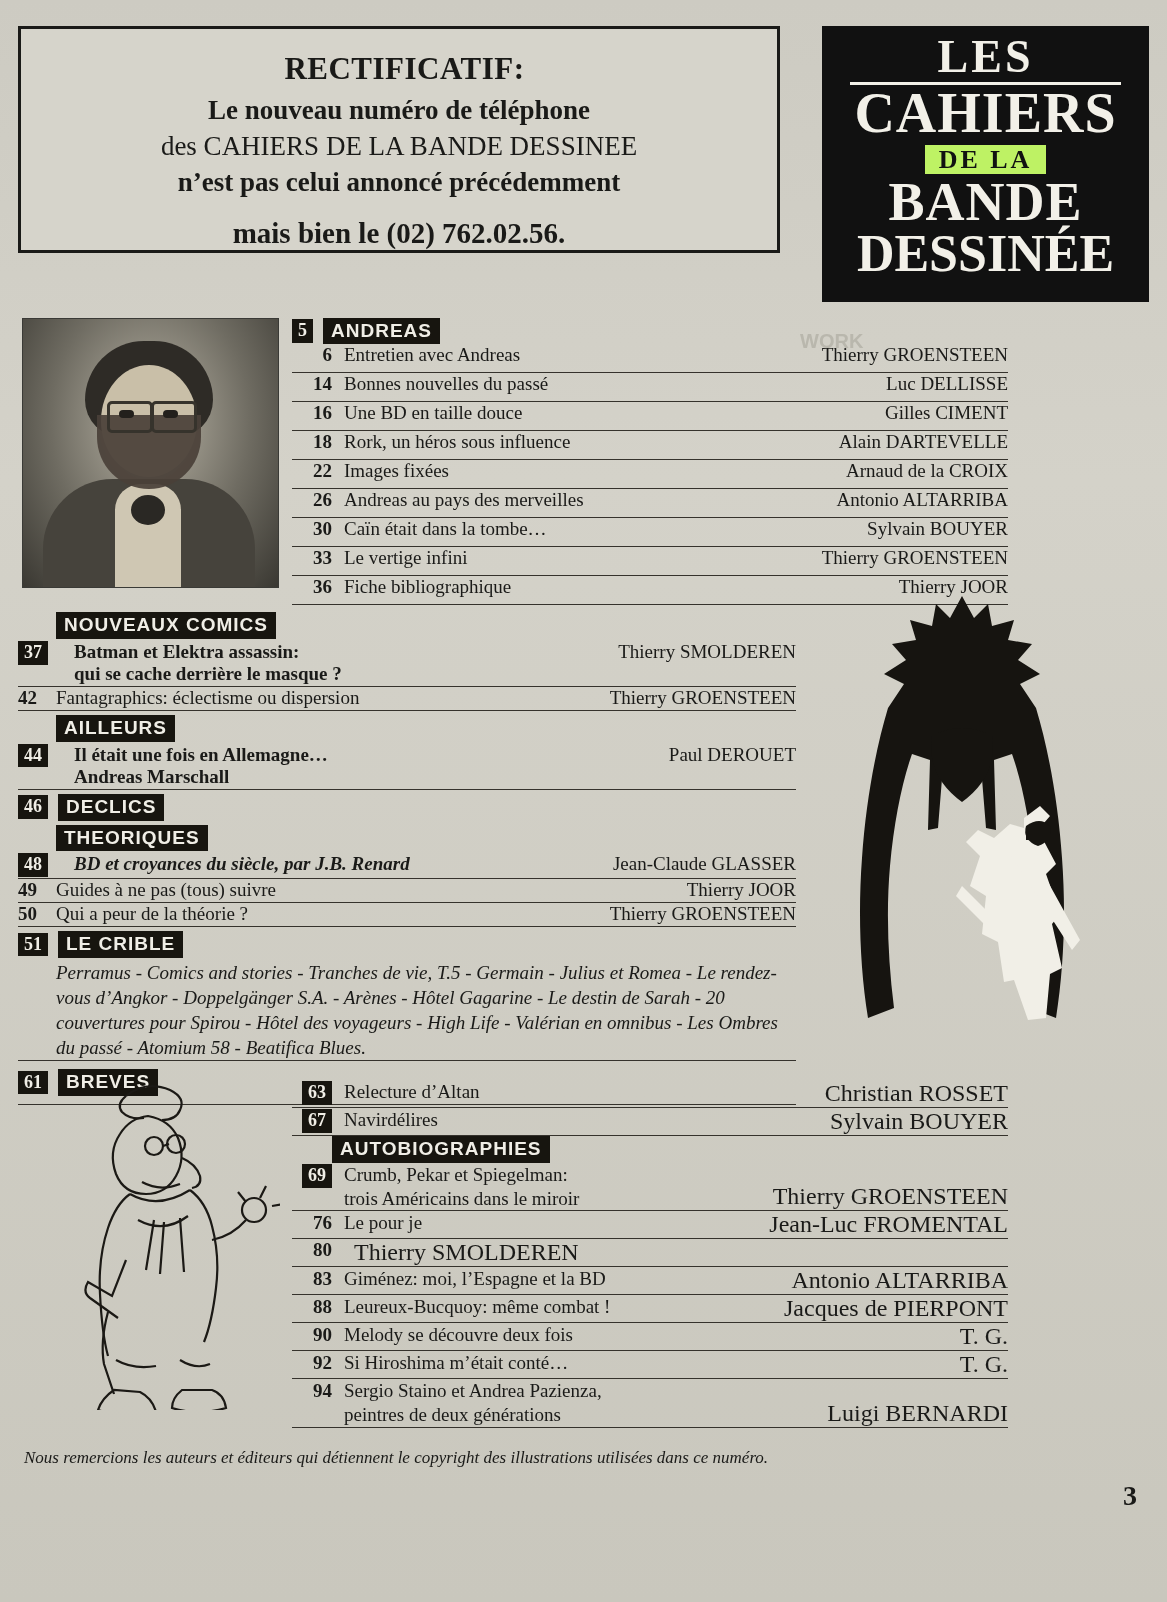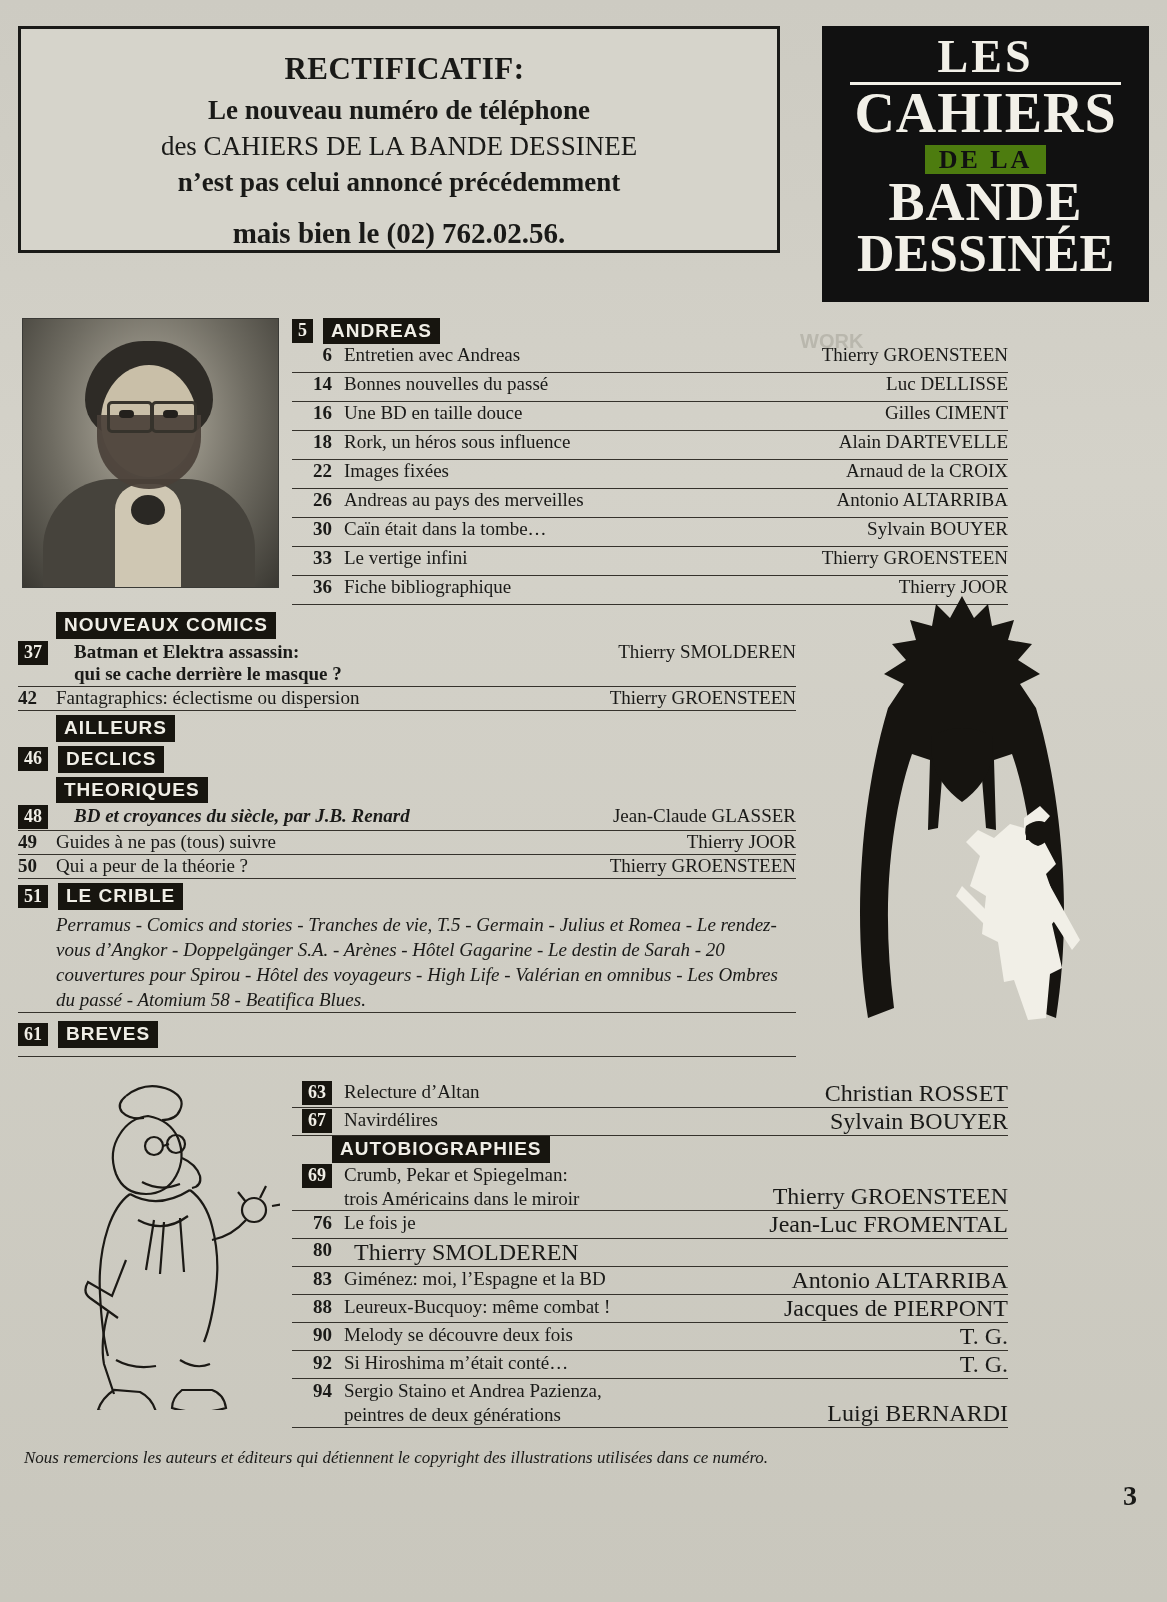--- a/index.html
+++ b/index.html
@@ -41,21 +41,21 @@
   .masthead{
     position:absolute;left:822px;top:26px;width:327px;height:276px;
     background:#111;color:#f2f0e8;border:2px solid #111;
     box-sizing:border-box;
     font-family:"Liberation Serif", serif;
     text-align:center;overflow:hidden;
   }
   .mh-les{font-size:46px;font-weight:bold;letter-spacing:3px;line-height:1;margin-top:6px;}
   .mh-cahiers{font-size:56px;font-weight:bold;letter-spacing:1px;line-height:.96;}
   .mh-dela{
-    display:inline-block;background:#4d7c0f;color:#111;
+    display:inline-block;background:#bef264;color:#111;
     font-size:26px;font-weight:bold;letter-spacing:3px;
     padding:1px 14px;margin:4px 0 2px 0;line-height:1.05;
   }
   .mh-bande{font-size:54px;font-weight:bold;letter-spacing:1px;line-height:.97;}
   .mh-dessinee{font-size:52px;font-weight:bold;letter-spacing:0px;line-height:1;}
   .mh-rule{height:3px;background:#f2f0e8;margin:2px 26px;}
 
   
   .portrait{
     position:absolute;left:22px;top:318px;width:255px;height:268px;
@@ -234,20 +234,30 @@
             <div>Fantagraphics: éclectisme ou dispersion</div>
           </span>
           <span class="au">Thierry GROENSTEEN</span>
         </div>
       </div>
 
     <div class="hdr">
       <span class="sp"></span>
       <span class="sect">AILLEURS</span>
     </div>
+    <div id="ailleurs-rows">
+        <div class="r">
+          <span class="pgbox"><span class="numbox">44</span></span>
+          <span class="ti">
+            <div style="font-weight: bold;">Il était une fois en Allemagne…</div>
+            <div style="font-weight: bold;">Andreas Marschall</div>
+          </span>
+          <span class="au">Paul DEROUET</span>
+        </div>
+      </div>
 
     <div class="hdr">
       <span class="numbox" style="margin-right:10px;">46</span>
       <span class="sect">DECLICS</span>
     </div>
 
     <div class="hdr">
       <span class="sp"></span>
       <span class="sect">THEORIQUES</span>
     </div>
@@ -352,21 +362,21 @@
           <span class="pg"><span class="numbox">69</span></span>
           <span class="ti">
             <div>Crumb, Pekar et Spiegelman:</div>
             <div>trois Américains dans le miroir</div>
           </span>
           <span class="au">Thierry GROENSTEEN</span>
         </div>
         <div class="r">
           <span class="pg">76</span>
           <span class="ti">
-            <div>Le fois je</div>
+            <div>Le pour je</div>
           </span>
           <span class="au">Jean-Luc FROMENTAL</span>
         </div>
         <div class="r">
           <span class="pg">80</span>
           <span class="au">Thierry SMOLDEREN</span>
         </div>
         <div class="r">
           <span class="pg">83</span>
           <span class="ti">

